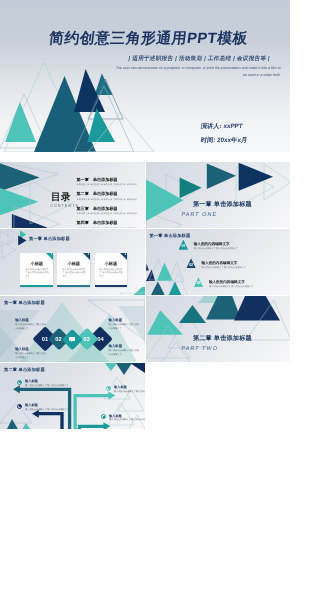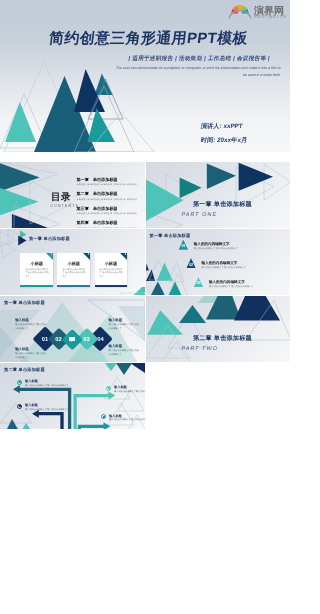--- a/index.html
+++ b/index.html
@@ -81,34 +81,20 @@
       <path d="M 0 148 L 24 94 L 48 148 Z" fill="none" stroke="#b3c0d1" stroke-width="0.6"></path>
       <path d="M 5 142 L 19.8 102 L 36 142 Z" fill="#4ec3b8"></path>
       <path d="M 34 152 L 64.5 76 L 96 152 Z" fill="#1a5f79"></path>
       <path d="M 94.6 95 L 101.8 73.4 L 112.7 95 Z" fill="#1c6e83"></path>
       <path d="M 74 112 L 85.6 69 L 105 112 Z" fill="#0d3361"></path>
       <path d="M 88 119 L 105.5 79 L 123 119 Z" fill="none" stroke="#5e7ba0" stroke-width="0.6"></path>
       <path d="M 74 152 L 104 86 L 134 152 Z" fill="none" stroke="#8fb4bd" stroke-width="0.6"></path>
       <path d="M 87.5 142 L 96.6 108 L 115 142 Z" fill="#1b9a9c"></path>
       <path d="M 88 152 L 121 112 L 154 152 Z" fill="none" stroke="#b9cbd4" stroke-width="0.6"></path>
     </svg>
-    <div class="wm">
-      <svg width="58" height="18" viewBox="0 0 58 18">
-        <g transform="translate(12,12.5)">
-          <path d="M -8.60 -0.00 A 8.6 8.6 0 0 1 -7.21 -4.68 L -1.85 -1.20 A 2.2 2.2 0 0 0 -2.20 -0.00 Z" fill="#e03a4e"></path>
-          <path d="M -6.87 -5.18 A 8.6 8.6 0 0 1 -2.94 -8.08 L -0.75 -2.07 A 2.2 2.2 0 0 0 -1.76 -1.32 Z" fill="#ef8022"></path>
-          <path d="M -2.37 -8.27 A 8.6 8.6 0 0 1 2.37 -8.27 L 0.61 -2.11 A 2.2 2.2 0 0 0 -0.61 -2.11 Z" fill="#f6a81c"></path>
-          <path d="M 2.94 -8.08 A 8.6 8.6 0 0 1 6.87 -5.18 L 1.76 -1.32 A 2.2 2.2 0 0 0 0.75 -2.07 Z" fill="#8cc63e"></path>
-          <path d="M 7.21 -4.68 A 8.6 8.6 0 0 1 8.60 0.00 L 2.20 0.00 A 2.2 2.2 0 0 0 1.85 -1.20 Z" fill="#16a09a"></path>
-          <path d="M -11 5 A 11.5 11.5 0 0 1 11 5" fill="none" stroke="#9b9b9b" stroke-width="1.5"></path>
-        </g>
-      </svg>
-      <div class="wmbrand">演界网</div>
-      <div class="wmurl">WWW.YANJ.CN</div>
-    </div>
     <div class="btitle">简约创意三角形通用PPT模板</div>
     <div class="bsub">| 适用于述职报告 | 活动策划 | 工作总结 | 会议报告等 |</div>
     <div class="beng">The user can demonstrate on a projector or computer, or print the presentation and make it into a film to be used in a wider field</div>
     <div class="bspk">演讲人: xxPPT</div>
     <div class="bdate">时间: 20xx年x月</div>
   </div>
 
   <div class="grid">
     <div class="th">
       <svg width="145" height="80" viewBox="0 0 145 80">

